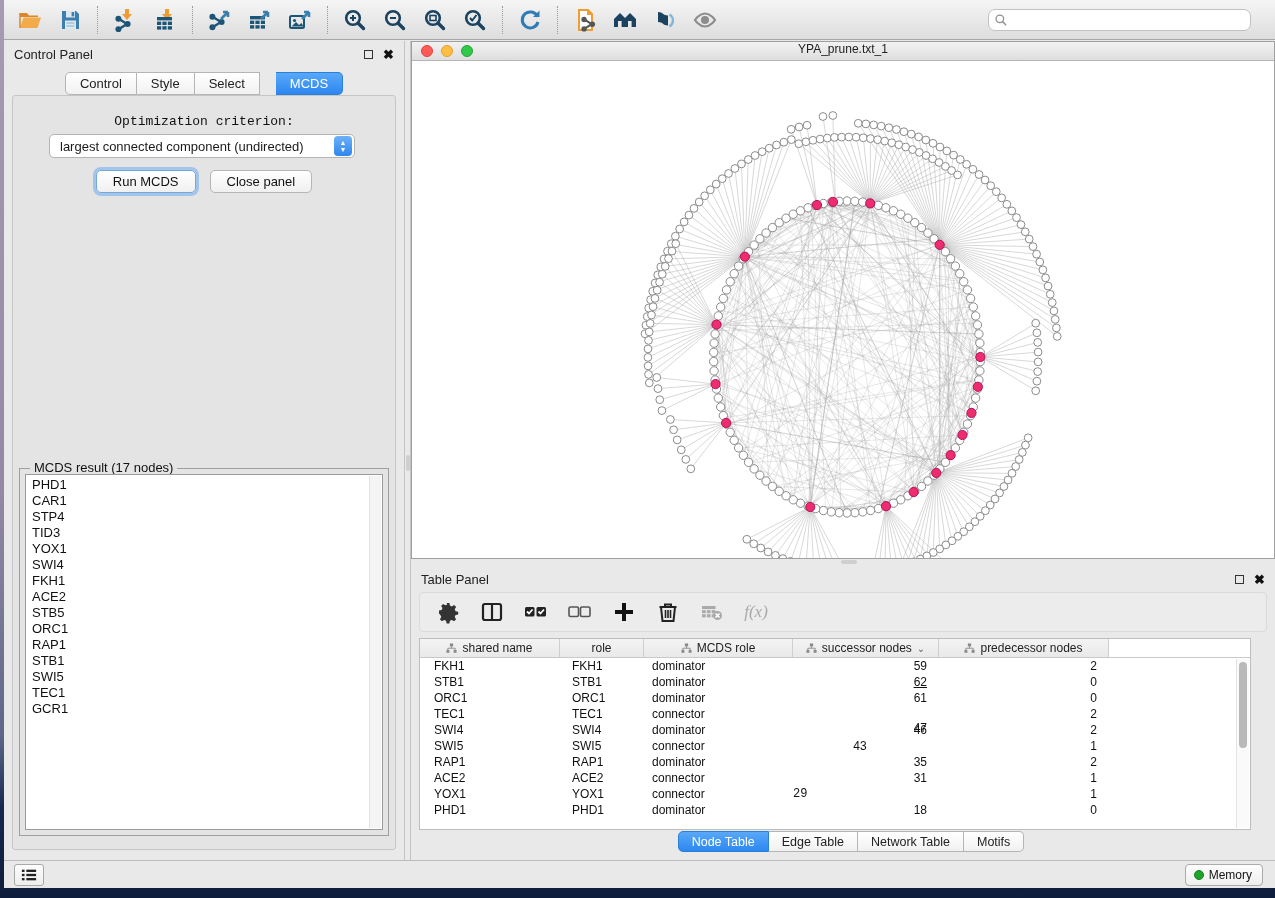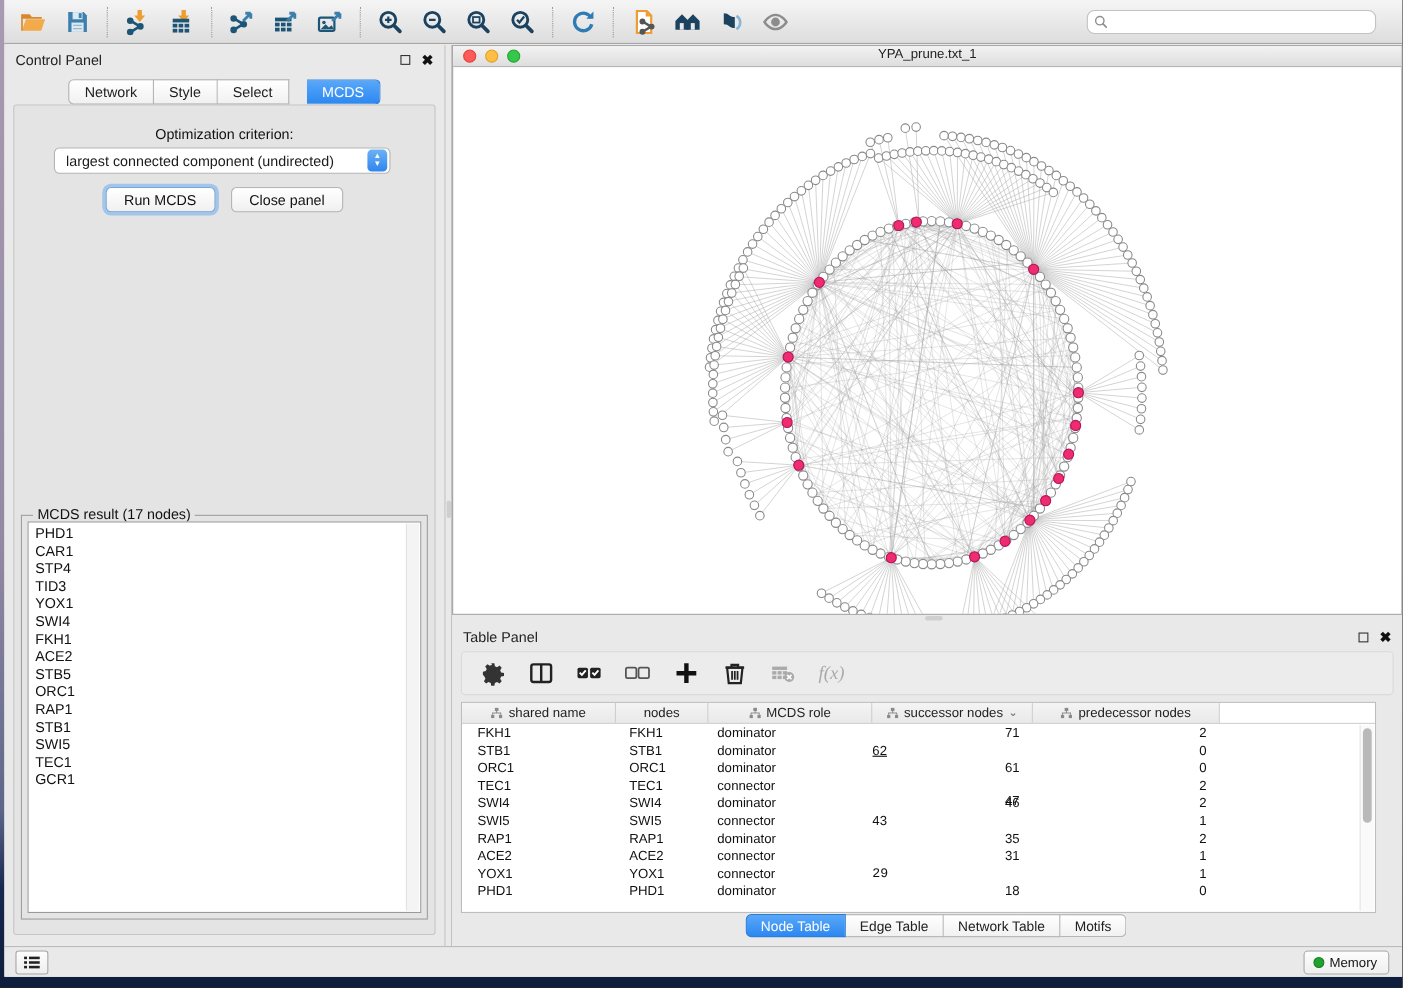--- a/index.html
+++ b/index.html
@@ -27,21 +27,21 @@
   .close-glyph{font-size:13px;font-weight:bold;color:#111;line-height:9px;}
   .seg{display:flex;}
   .seg .seg-btn{height:23px;padding:0 14px;background:linear-gradient(#ffffff,#f1f1f1);
     border:1px solid #b5b5b5;border-left:none;font:13px "Liberation Sans",sans-serif;color:#222;}
   .seg .seg-btn:first-child{border-left:1px solid #b5b5b5;border-radius:5px 0 0 5px;}
   .seg .seg-btn:last-child{border-radius:0 5px 5px 0;}
   .seg .seg-btn.sel{background:linear-gradient(#59a8f9,#2d88f1);color:#fff;border-color:#2b7fd6;margin-left:16px;}
   .cp-tabs{position:absolute;top:31px;left:0;right:0;display:flex;justify-content:center;}
   .cp-body{position:absolute;left:8px;right:8px;top:54px;bottom:10px;background:#e4e4e4;
     border:1px solid #c6c6c6;border-radius:3px;}
-  .opt-label{position:absolute;top:18px;left:0;right:0;text-align:center;font-size:13px;color:#111;}
+  .opt-label{position:absolute;top:18px;left:0;right:0;text-align:center;font-size:13px;color:#111;font-family:Liberation Mono, monospace;}
   .cp-select{position:absolute;left:36px;right:40px;top:38px;height:24px;background:#fff;
     border:1px solid #b4b4b4;border-radius:5px;display:flex;align-items:center;padding:0 2px 0 10px;font-size:13px;}
   .cp-select .stepper{margin-left:auto;width:18px;height:20px;border-radius:4px;
     background:linear-gradient(#6cb1f7,#2f86ee);display:flex;flex-direction:column;align-items:center;justify-content:center;color:#fff;}
   .stepper span{font-size:7px;line-height:7px;}
   .cp-buttons{position:absolute;top:74px;left:0;right:0;display:flex;justify-content:center;gap:14px;}
   .mac-btn{height:23px;padding:0 16px;background:linear-gradient(#ffffff,#f0f0f0);border:1px solid #b5b5b5;
     border-radius:5px;font:13px "Liberation Sans",sans-serif;color:#111;}
   .mac-btn.focused{border-color:#74a8d8;box-shadow:0 0 0 3px rgba(110,170,240,.55);}
   .groupbox{position:absolute;left:6px;right:6px;top:372px;height:368px;border:1px solid #9f9f9f;}
@@ -276,21 +276,21 @@
 
     <div class="control-panel">
       <div class="panel-header">
         <span class="panel-title">Control Panel</span>
         <span class="win-icons">
           <span class="float-glyph"></span>
           <span class="close-glyph">✖</span>
         </span>
       </div>
       <div class="cp-tabs seg" id="cp-tabs">
-          <button class="seg-btn">Network</button>
+          <button class="seg-btn">Control</button>
           <button class="seg-btn">Style</button>
           <button class="seg-btn">Select</button>
           <button class="seg-btn sel">MCDS</button>
         </div>
       <div class="cp-body">
         <div class="opt-label">Optimization criterion:</div>
         <div class="cp-select">
           <span>largest connected component (undirected)</span>
           <span class="stepper">
               <span>▲</span>
@@ -1244,21 +1244,21 @@
                 <g fill="#8a8a8a">
                   <rect x="4.2" y="0.5" width="3.6" height="3.2"></rect>
                   <rect x="0.5" y="7.5" width="3.2" height="3.2"></rect>
                   <rect x="8.3" y="7.5" width="3.2" height="3.2"></rect>
                 </g>
                 <path d="M6 3.7v2M2 7.5v-1.8h8v1.8" stroke="#8a8a8a" fill="none" stroke-width="1"></path>
               </svg>
               <span>shared name</span>
             </div>
             <div class="th" style="width: 84px;">
-              <span>nodes</span>
+              <span>role</span>
             </div>
             <div class="th" style="width: 149px;">
               <svg width="11" height="11" viewBox="0 0 12 12">
                 <g fill="#8a8a8a">
                   <rect x="4.2" y="0.5" width="3.6" height="3.2"></rect>
                   <rect x="0.5" y="7.5" width="3.2" height="3.2"></rect>
                   <rect x="8.3" y="7.5" width="3.2" height="3.2"></rect>
                 </g>
                 <path d="M6 3.7v2M2 7.5v-1.8h8v1.8" stroke="#8a8a8a" fill="none" stroke-width="1"></path>
               </svg>
@@ -1287,28 +1287,28 @@
               </svg>
               <span>predecessor nodes</span>
             </div>
             <div class="th" style="flex: 1 1 0%; border-right: none; background: rgb(255, 255, 255);"></div>
           </div>
         <div class="tb-rows" id="tbody">
             <div class="tr">
               <div class="td" style="width: 140px; text-align: left; padding: 0px 0px 0px 14px;">FKH1</div>
               <div class="td" style="width: 84px; text-align: left; padding: 0px 0px 0px 12px;">FKH1</div>
               <div class="td" style="width: 149px; text-align: left; padding: 0px 0px 0px 8px;">dominator</div>
-              <div class="td" style="width: 146px; text-align: right; padding: 0px 12px 0px 0px;">71</div>
+              <div class="td" style="width: 146px; text-align: right; padding: 0px 12px 0px 0px;">59</div>
               <div class="td" style="width: 170px; text-align: right; padding: 0px 12px 0px 0px;">2</div>
             </div>
             <div class="tr">
               <div class="td" style="width: 140px; text-align: left; padding: 0px 0px 0px 14px;">STB1</div>
               <div class="td" style="width: 84px; text-align: left; padding: 0px 0px 0px 12px;">STB1</div>
               <div class="td" style="width: 149px; text-align: left; padding: 0px 0px 0px 8px;">dominator</div>
-              <div class="td" style="width: 146px; padding: 0px 12px 0px 0px; text-decoration: underline;">62</div>
+              <div class="td" style="width: 146px; text-align: right; padding: 0px 12px 0px 0px; text-decoration: underline;">62</div>
               <div class="td" style="width: 170px; text-align: right; padding: 0px 12px 0px 0px;">0</div>
             </div>
             <div class="tr">
               <div class="td" style="width: 140px; text-align: left; padding: 0px 0px 0px 14px;">ORC1</div>
               <div class="td" style="width: 84px; text-align: left; padding: 0px 0px 0px 12px;">ORC1</div>
               <div class="td" style="width: 149px; text-align: left; padding: 0px 0px 0px 8px;">dominator</div>
               <div class="td" style="width: 146px; text-align: right; padding: 0px 12px 0px 0px;">61</div>
               <div class="td" style="width: 170px; text-align: right; padding: 0px 12px 0px 0px;">0</div>
             </div>
             <div class="tr">
@@ -1322,21 +1322,21 @@
               <div class="td" style="width: 140px; text-align: left; padding: 0px 0px 0px 14px;">SWI4</div>
               <div class="td" style="width: 84px; text-align: left; padding: 0px 0px 0px 12px;">SWI4</div>
               <div class="td" style="width: 149px; text-align: left; padding: 0px 0px 0px 8px;">dominator</div>
               <div class="td" style="width: 146px; text-align: right; padding: 0px 12px 0px 0px;">46</div>
               <div class="td" style="width: 170px; text-align: right; padding: 0px 12px 0px 0px;">2</div>
             </div>
             <div class="tr">
               <div class="td" style="width: 140px; text-align: left; padding: 0px 0px 0px 14px;">SWI5</div>
               <div class="td" style="width: 84px; text-align: left; padding: 0px 0px 0px 12px;">SWI5</div>
               <div class="td" style="width: 149px; text-align: left; padding: 0px 0px 0px 8px;">connector</div>
-              <div class="td" style="width: 146px; text-align: left; padding: 0px 12px 0px 0px;">43</div>
+              <div class="td" style="width: 146px; text-align: center; padding: 0px 12px 0px 0px;">43</div>
               <div class="td" style="width: 170px; text-align: right; padding: 0px 12px 0px 0px;">1</div>
             </div>
             <div class="tr">
               <div class="td" style="width: 140px; text-align: left; padding: 0px 0px 0px 14px;">RAP1</div>
               <div class="td" style="width: 84px; text-align: left; padding: 0px 0px 0px 12px;">RAP1</div>
               <div class="td" style="width: 149px; text-align: left; padding: 0px 0px 0px 8px;">dominator</div>
               <div class="td" style="width: 146px; text-align: right; padding: 0px 12px 0px 0px;">35</div>
               <div class="td" style="width: 170px; text-align: right; padding: 0px 12px 0px 0px;">2</div>
             </div>
             <div class="tr">

